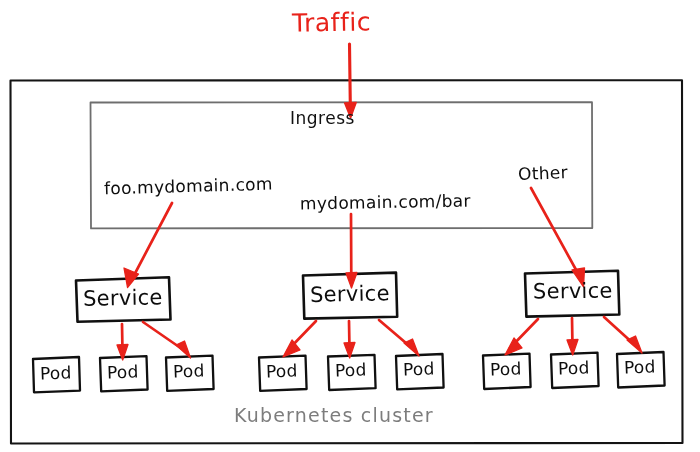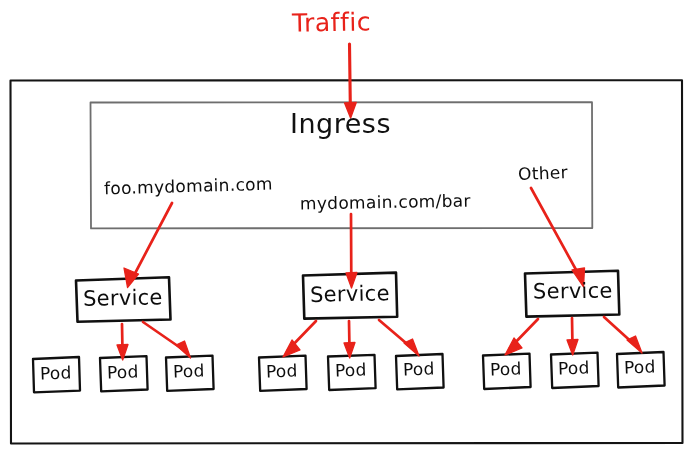--- a/index.html
+++ b/index.html
@@ -35,21 +35,21 @@
   .traffic-label {
     color: #e8221a;
     font-size: 25px;
     letter-spacing: 0.5px;
     left: 292px;
     top: 8px;
     transform: rotate(-1.2deg);
   }
   .ingress-label {
     color: #111111;
-    font-size: 27px;
+    font-size: 17px;
     left: 290px;
     top: 108px;
     letter-spacing: 0.5px;
   }
   .rule-label {
     color: #0d0d0d;
     font-size: 17px;
     letter-spacing: 0.3px;
   }
   .rule-1 { left: 104px; top: 176px; transform: rotate(-1.6deg); }
@@ -197,14 +197,15 @@
   <div class="lbl hand pod-label" style="left:173px; top:361px; transform:rotate(-2deg);">Pod</div>
 
   <div class="lbl hand pod-label" style="left:266px; top:361px; transform:rotate(-2deg);">Pod</div>
   <div class="lbl hand pod-label" style="left:335px; top:360px; transform:rotate(-2deg);">Pod</div>
   <div class="lbl hand pod-label" style="left:403px; top:359px; transform:rotate(-2deg);">Pod</div>
 
   <div class="lbl hand pod-label" style="left:490px; top:359px; transform:rotate(-2deg);">Pod</div>
   <div class="lbl hand pod-label" style="left:558px; top:358px; transform:rotate(-2deg);">Pod</div>
   <div class="lbl hand pod-label" style="left:624px; top:357px; transform:rotate(-2deg);">Pod</div>
 
+  <div class="lbl hand cluster-label">Kubernetes cluster</div>
 
 </div>
 
 </body></html>

